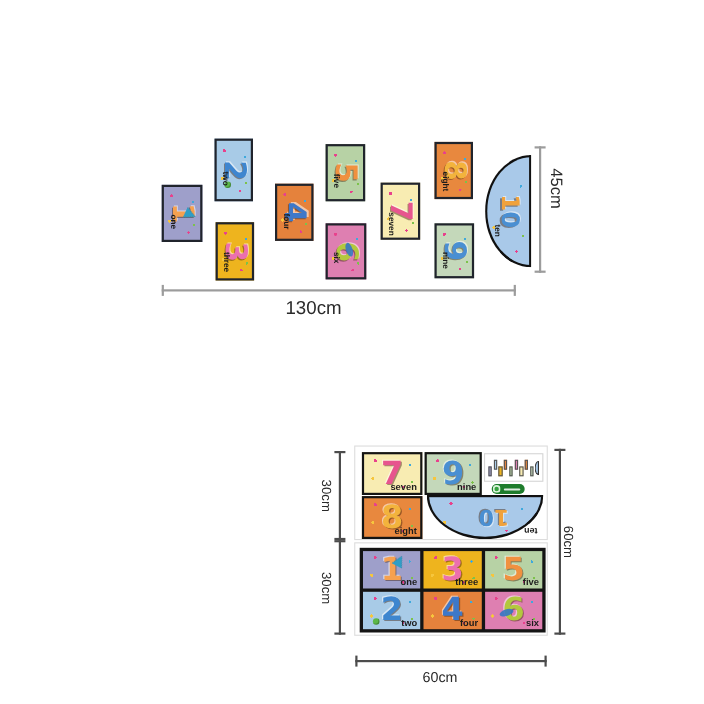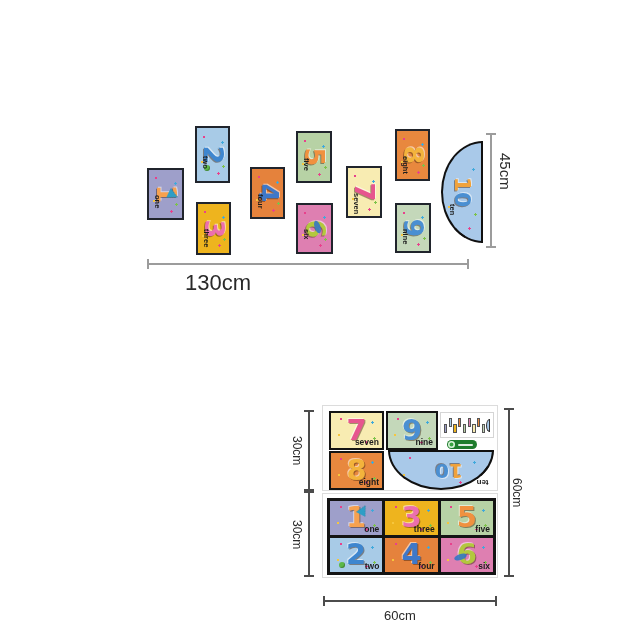--- a/index.html
+++ b/index.html
@@ -152,21 +152,21 @@
 
     <div class="tcard ten-banner" style="left: 441px; top: 141px; width: 42px; height: 102px; --bg: #a9c9e9; --num1: #f0a23c; --num0: #4a8fd2;">
       <span class="num"><i class="d1" style="font-style:normal">1</i><i class="d0" style="font-style:normal">0</i></span>
       <span class="word">ten</span>
     </div>
 
     <div class="vline" style="left:490px;top:133px;height:115px"></div>
     <div class="dim-label rot90" style="left:514px;top:153px;font-size:15px">45cm</div>
 
     <div class="hline" style="left:147px;top:263px;width:322px"></div>
-    <div class="dim-label" style="left:185px;top:270px;width:200px;font-size:22px">130cm</div>
+    <div class="dim-label" style="left:185px;top:270px;width:200px;text-align:center;font-size:17px">130cm</div>
   </div>
 
   <div>
 
     <div class="sheet" style="left:322px;top:405px;width:176px;height:86px">
 
       <div class="card" style="left: 6px; top: 5px; width: 55px; height: 39px; --bg: #f8ecb2; --num: #e7558e;">
         <span class="num">7</span>
         <span class="word">seven</span>
       </div>

